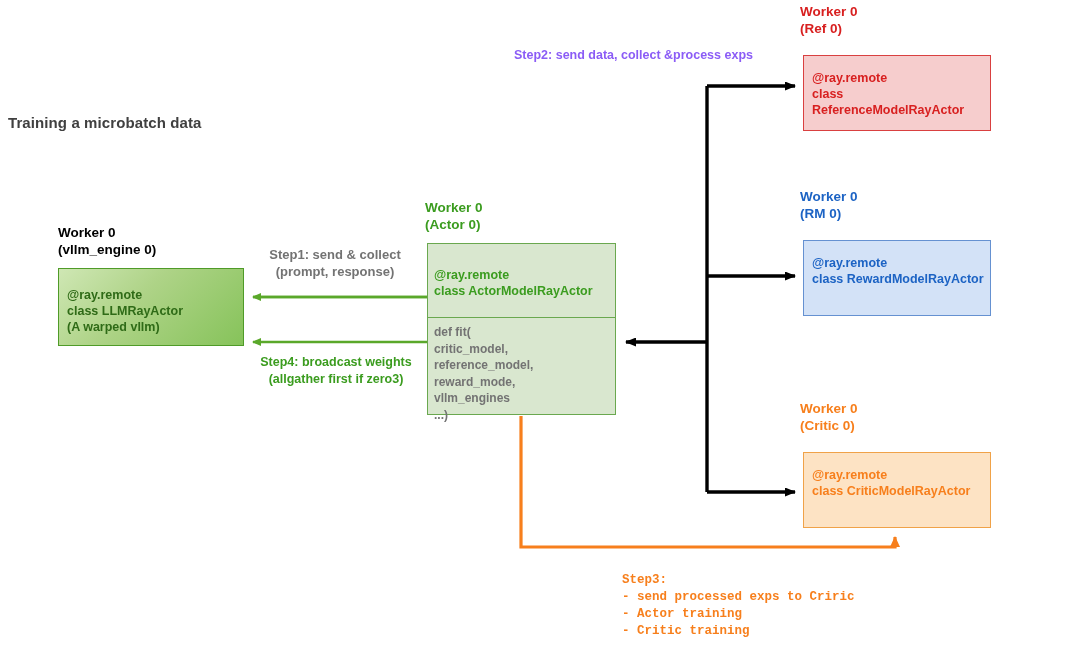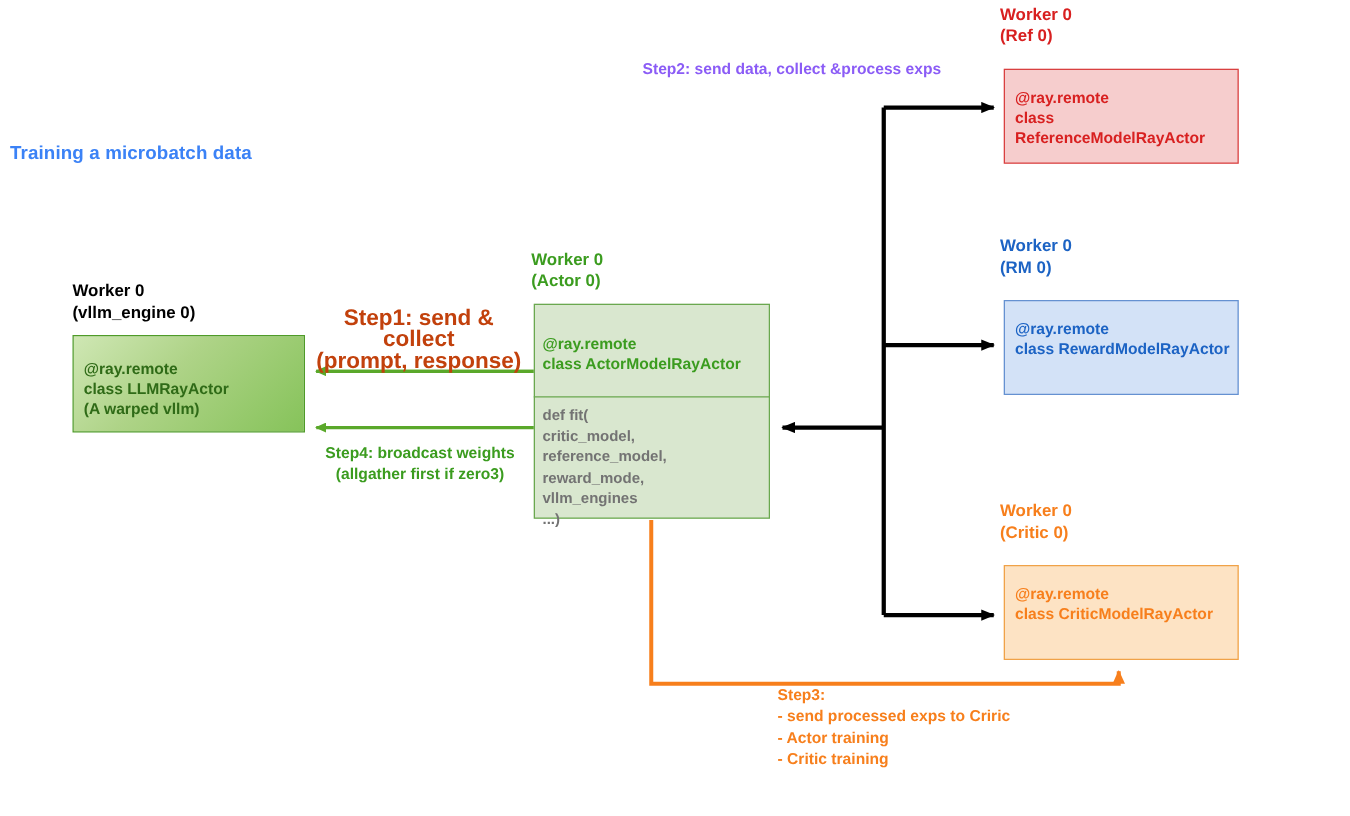--- a/index.html
+++ b/index.html
@@ -179,32 +179,32 @@
   .label {
     position: absolute;
     font-weight: bold;
     white-space: pre-line;
   }
 
   #heading {
     left: 8px;
     top: 114px;
     font-size: 15px;
-    color: #3b82f6;
+    color: #404040;
     letter-spacing: 0.1px;
   }
 
   #step1-label {
     left: 249px;
     top: 246px;
     width: 172px;
     text-align: center;
-    font-size: 18px;
-    line-height: 17px;
-    color: #c2410c;
+    font-size: 13px;
+    line-height: 17px;
+    color: #737373;
   }
 
   #step4-label {
     left: 243px;
     top: 354px;
     width: 186px;
     text-align: center;
     font-size: 12.5px;
     line-height: 17px;
     color: #3b9c1f;
@@ -213,24 +213,25 @@
   #step2-label {
     left: 514px;
     top: 47px;
     font-size: 12.5px;
     line-height: 17px;
     color: #8b5cf6;
   }
 
   #step3-label {
     left: 622px;
-    top: 548px;
+    top: 572px;
     font-size: 12.5px;
     line-height: 17px;
     color: #f77f1c;
+    font-family: Liberation Mono, monospace;
   }
 </style>
 </head>
 <body>
 
 <div id="canvas">
 
   <svg class="wires" viewBox="0 0 1080 653">
     <defs>
       <marker id="arrow-green-r" markerWidth="9" markerHeight="8" refX="8" refY="4" orient="auto" markerUnits="userSpaceOnUse">

